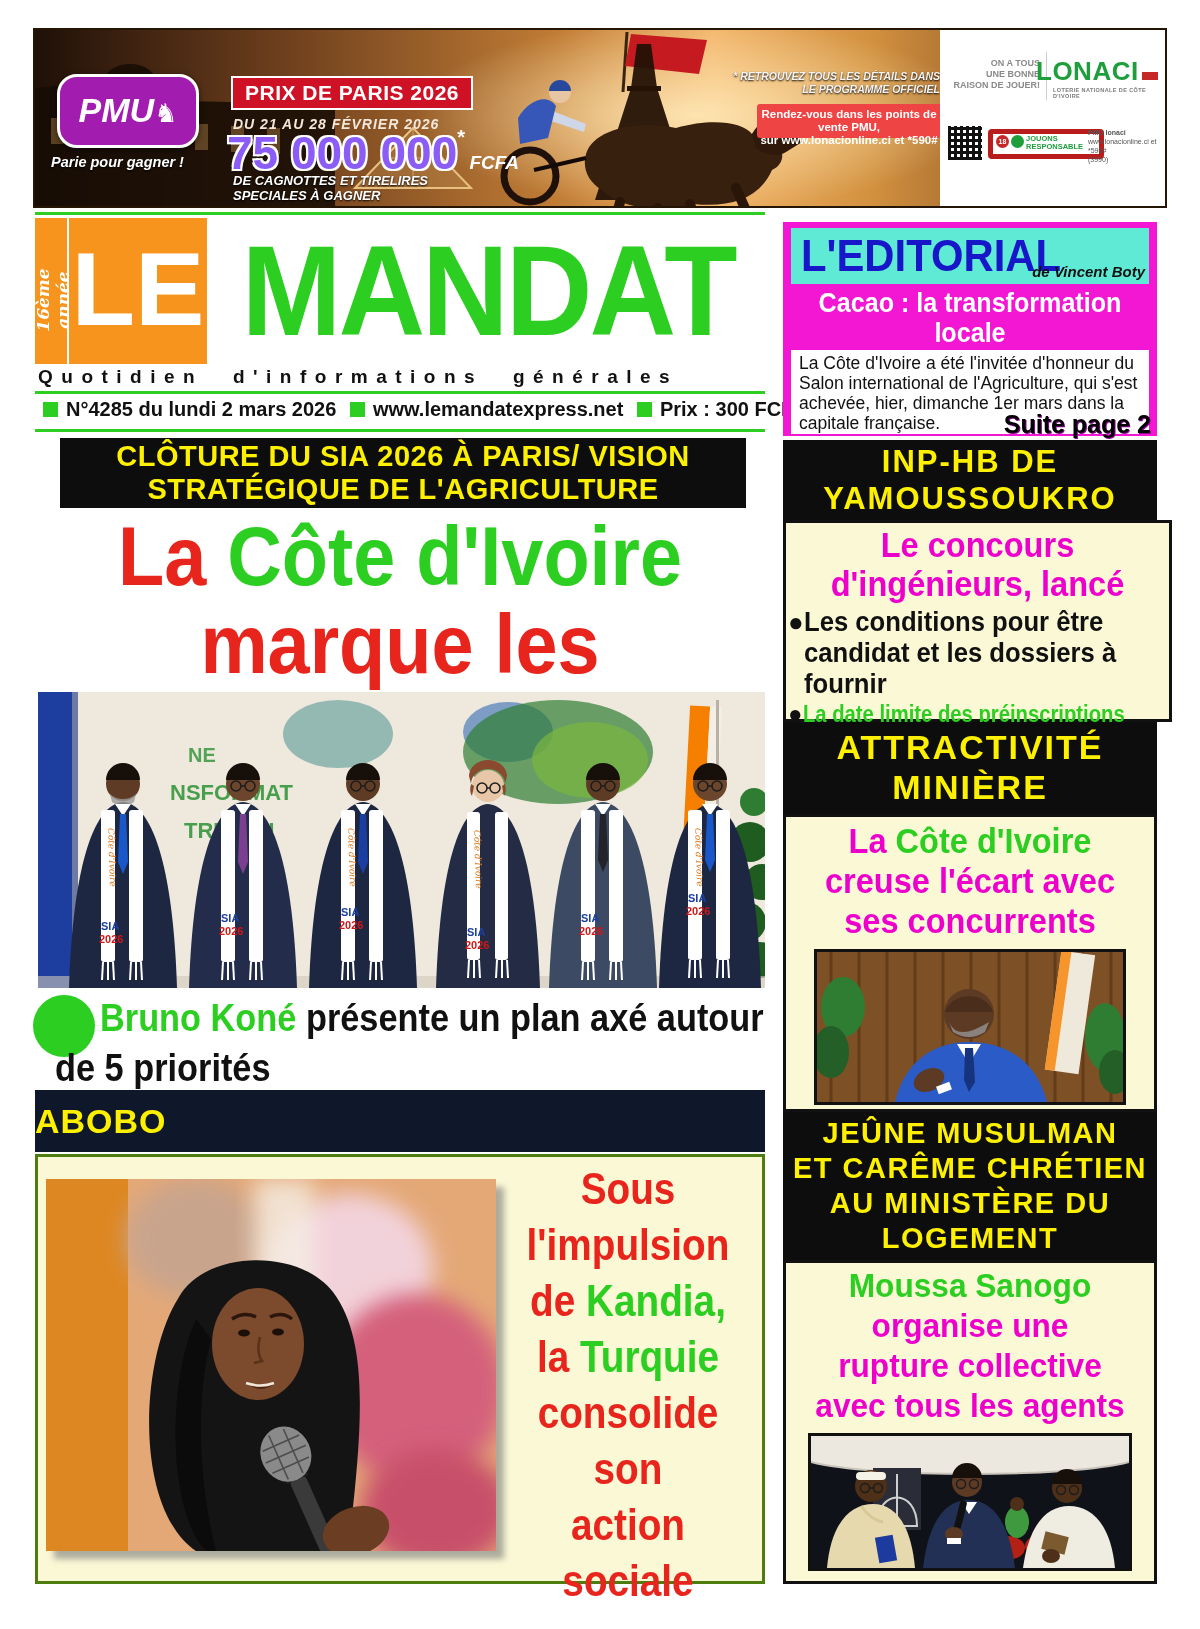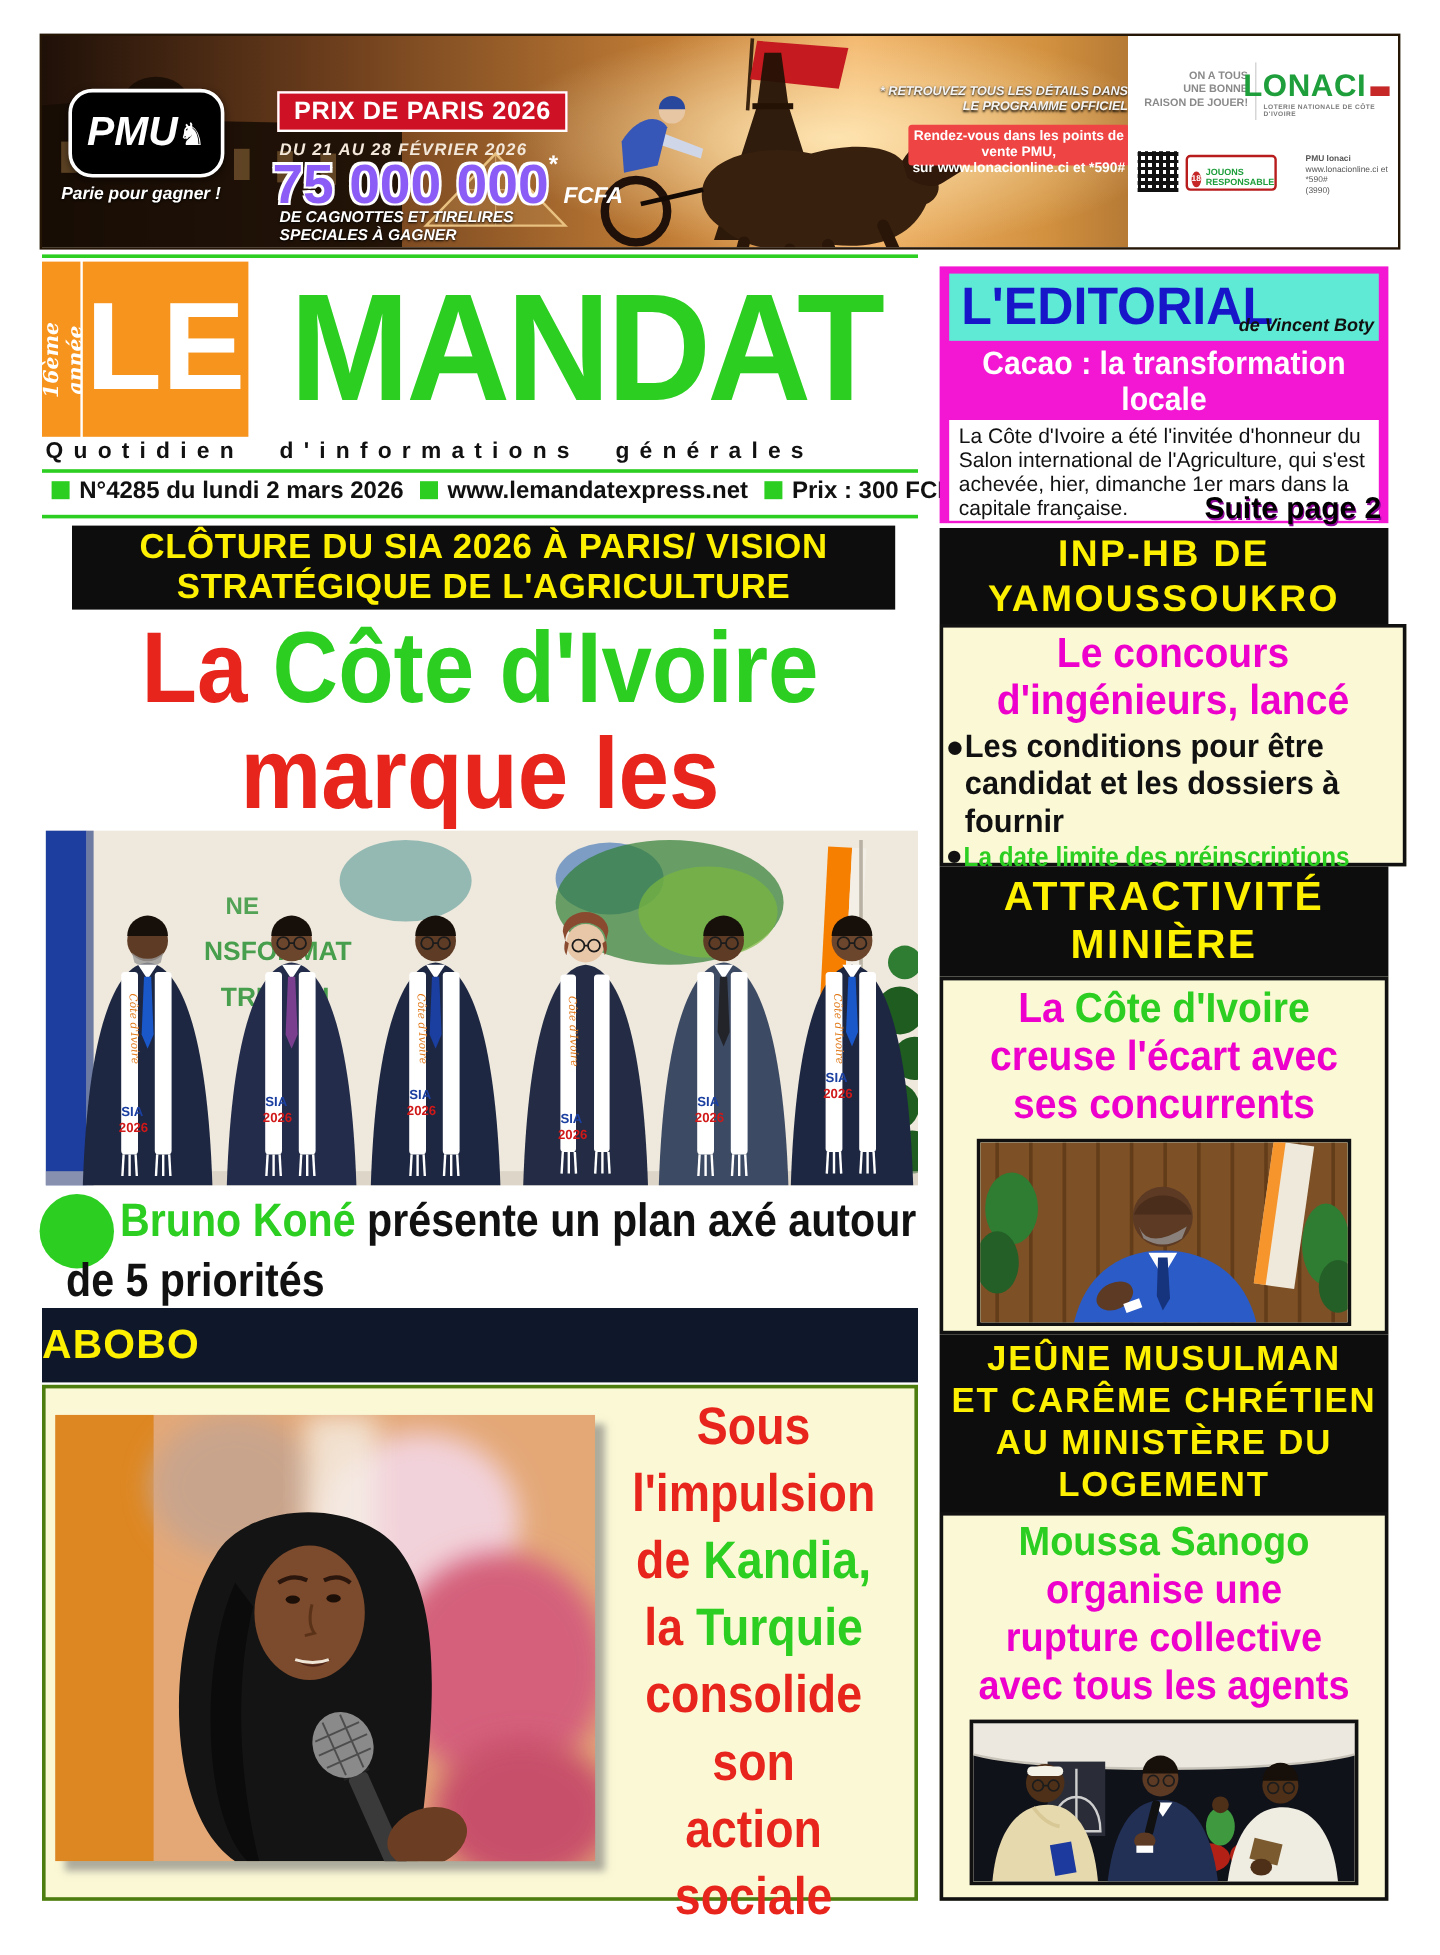--- a/index.html
+++ b/index.html
@@ -67,21 +67,21 @@
         <path d="M28 60 C 40 40 58 36 66 48 L58 80 L30 86 Z" fill="#3757b8"></path>
         <circle cx="70" cy="34" r="11" fill="#e7c6a4"></circle>
         <path d="M59 33 a11 11 0 0 1 22 0 z" fill="#28489e"></path>
         <path d="M96 96 C 104 70 150 62 186 70 C 222 60 252 64 262 76 C 276 64 288 66 296 74 L 288 88 C 296 96 292 108 282 112 C 270 140 240 150 204 146 C 170 156 130 150 112 132 C 98 124 92 110 96 96 Z" fill="#38200e"></path>
         <path d="M130 144 L122 176 M200 146 L210 174 M246 130 L262 166 M168 150 L160 176" stroke="#2a1608" stroke-width="10" fill="none" stroke-linecap="round"></path>
         <path d="M262 76 C 272 58 290 54 300 64 L 312 84 L 296 94 C 288 100 274 96 266 90 Z" fill="#30190b"></path>
         <line x1="96" y1="100" x2="44" y2="112" stroke="#140a05" stroke-width="4"></line>
       </g>
     </svg>
 
-    <div class="abs" style="left:22px;top:44px;width:130px;height:74px;background:#000000;border:3px solid #fff;border-radius:20px;text-align:center;box-shadow:0 2px 6px rgba(0,0,0,.5)">
+    <div class="abs" style="left:22px;top:44px;width:142px;height:74px;background:#a21caf;border:3px solid #fff;border-radius:20px;text-align:center;box-shadow:0 2px 6px rgba(0,0,0,.5)">
       <span style="color:#fff;font-weight:900;font-style:italic;font-size:34px;line-height:66px">PMU</span><span style="color:#fff;font-size:26px">♞</span>
     </div>
     <div class="abs" style="left:16px;top:124px;width:150px;color:#fff;font-style:italic;font-weight:700;font-size:14.5px;text-shadow:0 1px 2px #000">Parie pour gagner !</div>
 
     <div class="abs" style="left:196px;top:46px;background:#cf1126;border:2px solid #fff;padding:3px 12px;color:#fff;font-weight:900;font-size:21px;letter-spacing:.5px">PRIX DE PARIS 2026</div>
     <div class="abs" style="left:198px;top:86px;color:#f3e8da;font-style:italic;font-weight:800;font-size:14px;letter-spacing:1px">DU 21 AU 28 FÉVRIER 2026</div>
     <div class="abs" style="left:192px;top:96px;white-space:nowrap">
       <span style="color:#8b5cf6;font-weight:900;font-size:46px;text-shadow:-2px -2px 0 #fff,2px -2px 0 #fff,-2px 2px 0 #fff,2px 2px 0 #fff">75 000 000</span><span style="color:#fff;font-weight:900;font-size:20px;vertical-align:top">*</span>
       <span style="color:#fff;font-weight:800;font-style:italic;font-size:19px">FCFA</span>
     </div>
@@ -102,21 +102,21 @@
     <div class="abs" style="left:905px;top:0;width:225px;height:176px;background:#fff">
       <div class="abs" style="left:6px;top:28px;width:94px;text-align:right;color:#8a8a8a;font-size:9px;line-height:11px;font-weight:700">
         <div>ON A TOUS</div>
           <div>UNE BONNE</div>
           <div>RAISON DE JOUER!</div>
       </div>
       <div class="abs" style="left:106px;top:22px;width:1px;height:48px;background:#ccc"></div>
       <div class="abs" style="left:96px;top:26px;color:#1f9e3c;font-weight:900;font-size:26px;letter-spacing:.5px"><span>LONACI</span><span style="display:inline-block;width:16px;height:8px;background:#c62828;margin-left:3px"></span></div>
       <div class="abs" style="left:113px;top:57px;width:108px;color:#7a7a7a;font-size:5.5px;letter-spacing:.4px;font-weight:700">LOTERIE NATIONALE DE CÔTE D'IVOIRE</div>
       <div class="abs" style="left:8px;top:96px;width:34px;height:34px;background:repeating-linear-gradient(90deg,#111 0 3px,transparent 3px 6px),repeating-linear-gradient(0deg,#111 0 3px,#fff 3px 6px)"></div>
-      <div class="abs" style="left:48px;top:99px;width:76px;height:30px;border:2px solid #b91c1c;border-radius:4px;display:flex;align-items:flex-end;padding:1px 3px;gap:2px">
+      <div class="abs" style="left:48px;top:99px;width:116px;height:30px;border:5px solid #b91c1c;border-radius:4px;display:flex;align-items:flex-start;padding:1px 3px;gap:2px">
         <span style="width:13px;height:13px;border-radius:50%;background:#c62828;color:#fff;font-size:7px;font-weight:800;text-align:center;line-height:13px">18</span>
         <span style="width:13px;height:13px;border-radius:50%;background:#1f9e3c"></span>
         <span style="color:#1f9e3c;font-weight:800;font-size:7.5px;line-height:8px"><span>JOUONS</span><br><span>RESPONSABLE</span></span>
       </div>
       <div class="abs" style="left:148px;top:98px;color:#555;font-size:7px;line-height:9px">
         <div style="font-weight:800">PMU lonaci</div>
         <div>www.lonacionline.ci et *590#</div>
         <div>(3990)</div>
       </div>
     </div>

